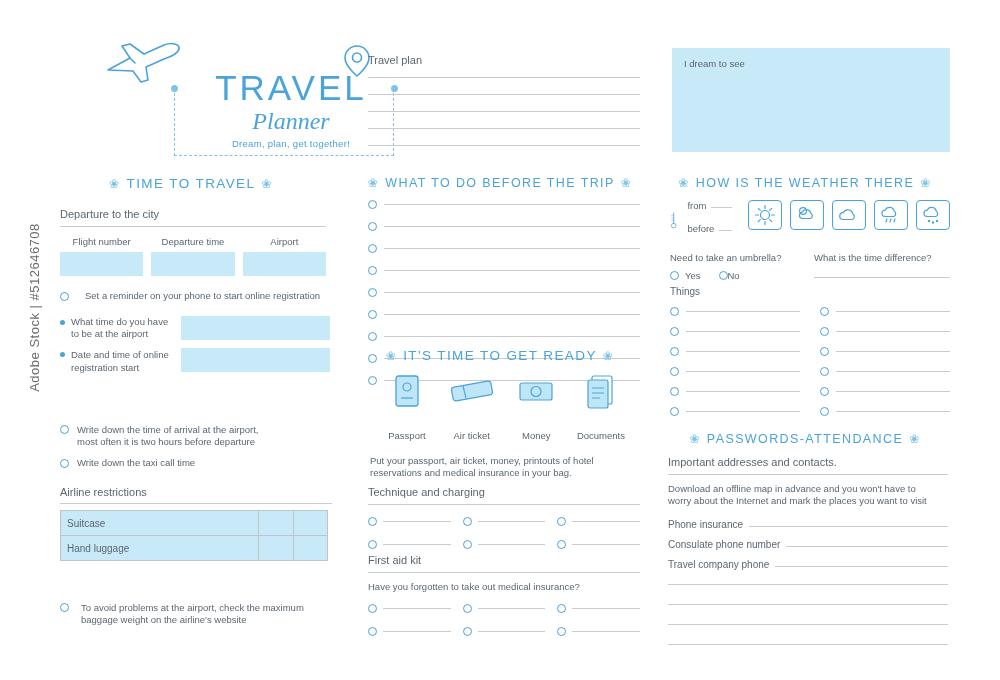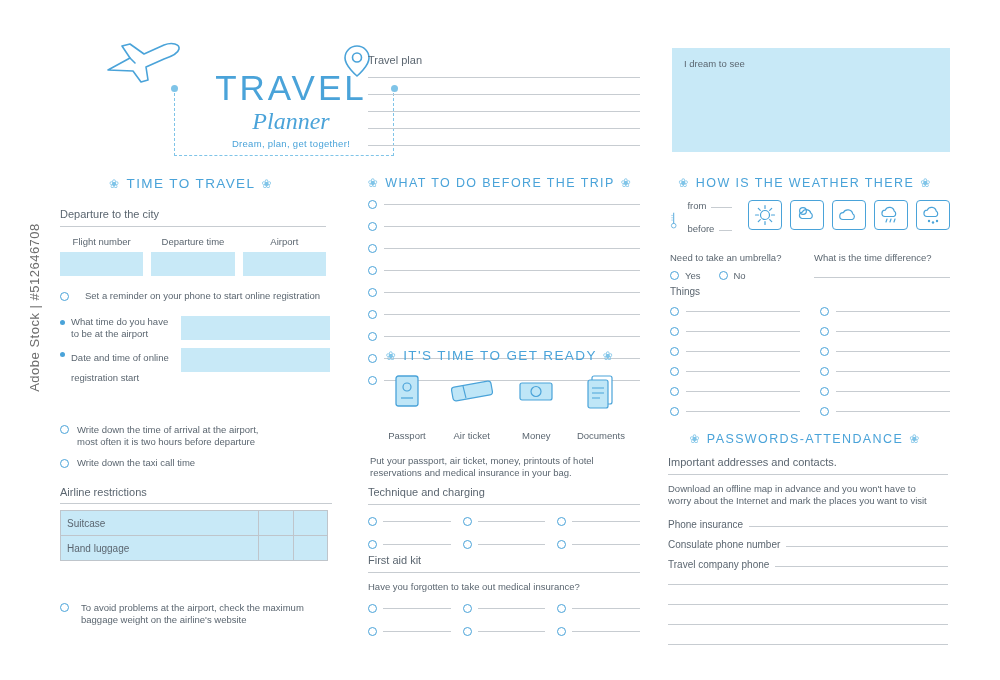--- a/index.html
+++ b/index.html
@@ -165,21 +165,21 @@
 
     <div style="position:absolute;left:14px;top:316px;width:270px;">
       <div style="display:flex;align-items:flex-start;gap:6px;margin-bottom:8px;">
         <span class="bullet"></span>
         <span class="lbl-sm" style="width:104px;line-height:12px;white-space:pre-line;">What time do you have
 to be at the airport</span>
         <span class="blue-box" style="flex:1;height:24px;"></span>
       </div>
       <div style="display:flex;align-items:flex-start;gap:6px;">
         <span class="bullet"></span>
-        <span class="lbl-sm" style="width:104px;line-height:20px;white-space:pre-line;">Date and time of online
+        <span class="lbl-sm" style="width:104px;line-height:13px;white-space:pre-line;">Date and time of online
 registration start</span>
         <span class="blue-box" style="flex:1;height:24px;"></span>
       </div>
     </div>
 
     <div style="position:absolute;left:14px;top:424px;width:272px;">
       <div style="display:flex;gap:8px;align-items:flex-start;margin-bottom:9px;">
         <span class="circ" style="margin-top:1px"></span>
         <span class="lbl-sm" style="line-height:12px;white-space:pre-line;">Write down the time of arrival at the airport,
 most often it is two hours before departure</span>
@@ -449,21 +449,21 @@
     </div>
 
     <div style="position:absolute;left:10px;top:252px;width:280px;display:flex;gap:16px;">
       <div style="width:128px;">
         <div class="lbl-sm">Need to take an umbrella?</div>
         <div style="display:flex;gap:18px;margin-top:7px;">
           <span style="display:flex;align-items:center;gap:6px;">
               <span class="circ"></span>
               <span class="lbl-sm">Yes</span>
             </span>
-          <span style="display:flex;align-items:center;gap:6px;">
+          <span style="display:flex;align-items:center;">
               <span class="circ"></span>
               <span class="lbl-sm">No</span>
             </span>
         </div>
       </div>
       <div style="flex:1;">
         <div class="lbl-sm">What is the time difference?</div>
         <div style="height:1px;background:#c7ccd1;margin-top:14px;"></div>
       </div>
     </div>

